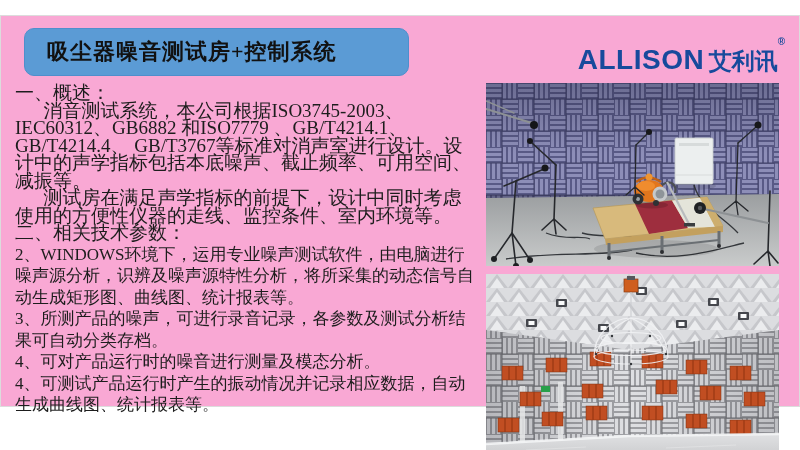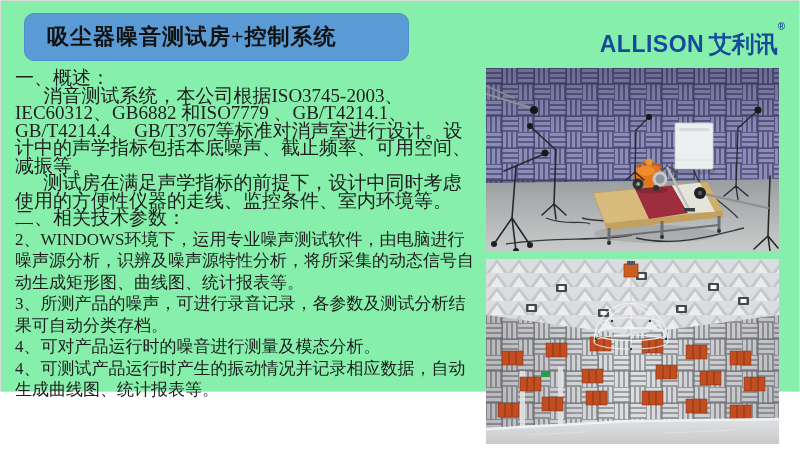--- a/index.html
+++ b/index.html
@@ -1,31 +1,31 @@
 <!DOCTYPE html>
 <html><head>
 <meta charset="utf-8">
 <style>
   * { margin:0; padding:0; box-sizing:border-box; }
   html,body { width:800px; height:450px; overflow:hidden; background:#ffffff; }
   body { font-family:"Liberation Sans", sans-serif; color:#1b1b1b; }
-  .slide { position:relative; width:800px; height:392px; background:#86efac; border:1px solid #dcdcdc; }
+  .slide { position:relative; width:800px; height:392px; background:#f9a8d4; border:1px solid #dcdcdc;margin-top:15px; }
 
   .title-box {
     position:absolute; left:23px; top:12px; width:385px; height:48px;
     background:#5b9bd5; border:1px solid #4f8fcc; border-radius:10px;
     display:flex; align-items:center; padding-left:22px;
   }
   .title-box span {
     font-family:"Liberation Serif", serif;
     font-size:22px; font-weight:bold; color:#111111; letter-spacing:1px;
   }
 
   .logo { position:absolute; top:28px; right:14px; white-space:nowrap; color:#174a9c; }
-  .logo .latin { font-size:23px; font-weight:bold; letter-spacing:0.5px; }
+  .logo .latin { font-size:28px; font-weight:bold; letter-spacing:0.5px; }
   .logo .cjk   { font-size:23px; font-weight:bold; font-family:"Liberation Sans",sans-serif; }
   .logo .reg   { font-size:10px; font-weight:bold; vertical-align:top; position:relative; top:-8px; }
 
   .bodytext { position:absolute; left:14px; top:68px; width:464px;
     font-family:"Liberation Serif", serif; color:#1d1d1d; }
   .bodytext p { margin:0; }
   .small  { font-size:19px; line-height:17.5px; }
   .small.indent { text-indent:1.5em; }
   .big    { font-size:17px; line-height:21.5px; }
   .params-block { margin-top:2px; }

